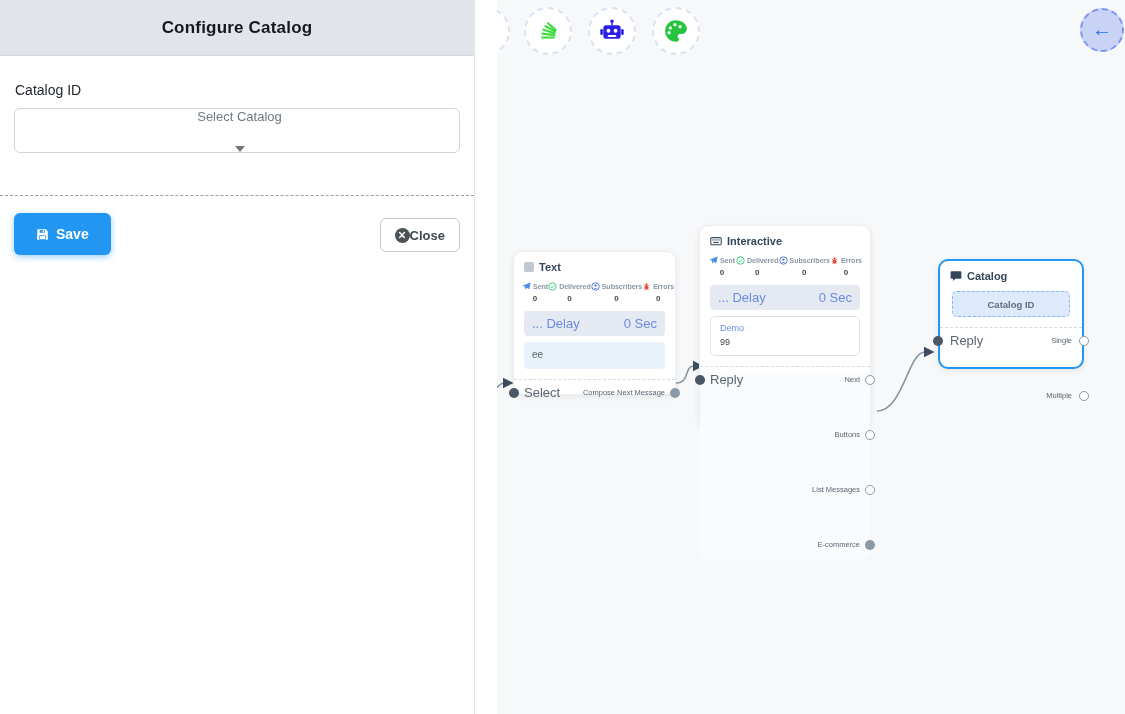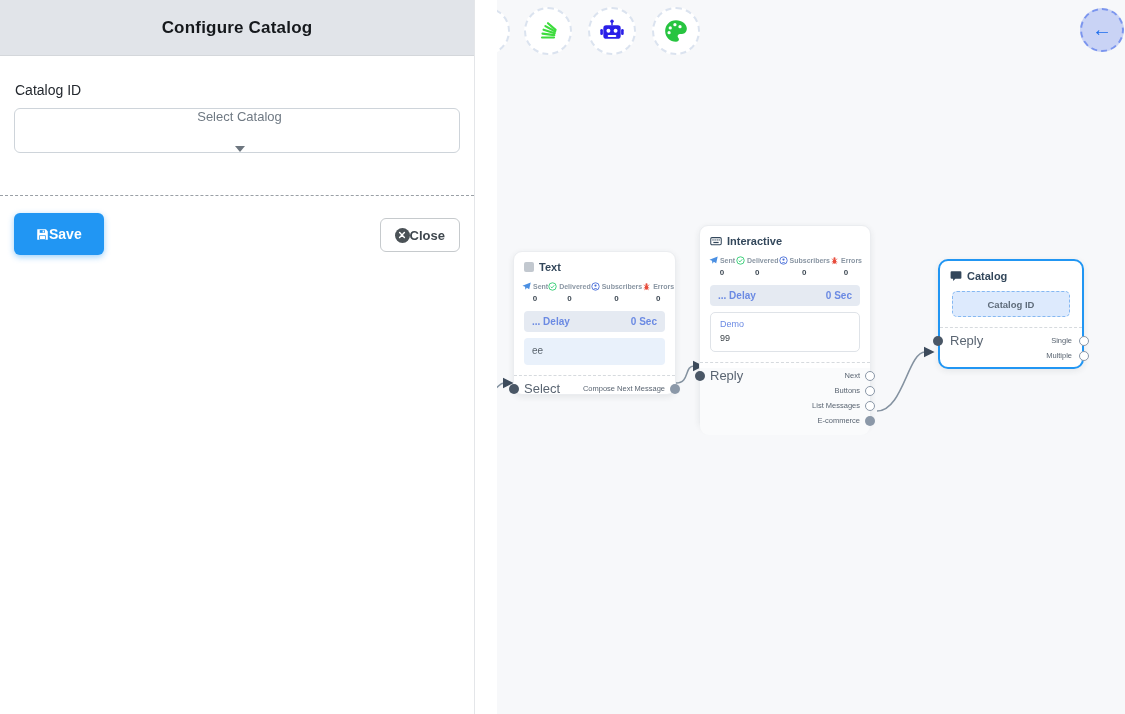--- a/index.html
+++ b/index.html
@@ -11,21 +11,21 @@
   .panel { position:absolute; left:0; top:0; width:475px; height:714px; background:#fff; border-right:1px solid #e4e6e9; }
   .panel-header { height:56px; background:#e1e4e9; border-bottom:1px solid #d4d7db; display:flex; align-items:center; justify-content:center; }
   .panel-title { font-size:17px; font-weight:700; color:#15181c; letter-spacing:.2px; }
   .panel-body { padding:14px; }
   .field-label { font-size:14px; color:#23282e; margin:12px 0 10px 1px; }
   .select-box { height:45px; border:1px solid #ced4da; border-radius:6px; background:#fff; display:flex; align-items:center; padding:0 16px 0 21px; cursor:pointer;flex-direction:column; }
   .select-placeholder { flex:1; font-size:13px; color:#6f7983; }
   .caret-down { width:0; height:0; border-left:5px solid transparent; border-right:5px solid transparent; border-top:6px solid #6d767f; }
   .panel-divider { border:none; border-top:1px dashed #9aa0a6; margin:42px -14px 0 -14px; }
   .btn-row { display:flex; justify-content:space-between; align-items:center; margin-top:17px; }
-  .btn-save { display:flex; align-items:center; background:#2196f3; color:#fff; border:none; border-radius:6px; padding:0 22px; height:42px; font-size:14px; font-weight:700; font-family:inherit; cursor:pointer; box-shadow:0 2px 6px rgba(33,150,243,.45); }
+  .btn-save { display:flex; align-items:center; gap:7px; background:#2196f3; color:#fff; border:none; border-radius:6px; padding:0 22px; height:42px; font-size:14px; font-weight:700; font-family:inherit; cursor:pointer; box-shadow:0 2px 6px rgba(33,150,243,.45); }
   .btn-close { display:flex; align-items:center; gap:0; background:#fff; color:#3f474e; border:1px solid #c6cacd; border-radius:6px; padding:0 14px; height:34px; font-size:13px; font-weight:600; font-family:inherit; cursor:pointer; margin-top:2px; }
   .close-x { width:15px; height:15px; border-radius:50%; background:#4b5257; display:inline-flex; align-items:center; justify-content:center; }
 
   
   .canvas { position:absolute; left:497px; top:0; width:628px; height:714px; background:#f7f8fa; overflow:hidden; }
   .edges { position:absolute; left:0; top:0; width:628px; height:714px; pointer-events:none; }
 
   
   .circle-btn { position:absolute; width:48px; height:48px; border-radius:50%; background:#fff; border:2px dashed #dbe3ef; display:flex; align-items:center; justify-content:center; cursor:pointer; }
   .back-btn { position:absolute; width:44px; height:44px; border-radius:50%; background:#c9d3f5; border:2px dashed #7b95ee; display:flex; align-items:center; justify-content:center; cursor:pointer; }
@@ -35,28 +35,28 @@
   .node { position:absolute; background:#fff; border:1px solid #ebedf0; border-radius:9px; box-shadow:0 2px 6px rgba(40,50,60,.09); cursor:grab; }
   .node-header { display:flex; align-items:center; gap:5px; padding:9px 10px 0 10px; }
   .node-title { font-size:11px; font-weight:700; color:#33475b; }
   .sq-icon { width:10px; height:10px; background:#c2c8cf; border-radius:2px; display:inline-block; }
   .stats { display:grid; grid-template-columns:1fr 1.25fr 1.45fr 1fr; padding:9px 8px 0 8px; }
   .stat { display:flex; flex-direction:column; align-items:center; gap:3px; }
   .stat-top { display:flex; align-items:center; gap:2px; }
   .stat-label { font-size:7px; font-weight:600; color:#8a96a3; }
   .stat-value { font-size:8px; font-weight:600; color:#3f4a55; }
   .delay-row { margin:8px 10px 0 10px; background:#e5eaf2; border-radius:4px; display:flex; justify-content:space-between; align-items:center; padding:5px 8px; }
-  .delay-label,.delay-value { font-size:10px; font-weight:700; color:#6b8ae3; }
+  .delay-label,.delay-value { font-size:13px; font-weight:400; color:#6b8ae3; }
   .msg-box { margin:6px 10px 0 10px; background:#e9f1fb; border-radius:4px; padding:7px 3px 9px 8px; font-size:10px; color:#5a646e; }
   .content-box { margin:6px 10px 0 10px; background:#fff; border:1px solid #dfe3e8; border-radius:5px; padding:6px 9px 8px 9px; }
   .content-title { font-size:9px; color:#6b8ae3; margin-bottom:4px; }
   .content-value { font-size:9px; color:#3b4248; }
   .node-dash { border:none; border-top:1px dashed #d6dade; margin:10px 0 0 0; }
   .node-footer { position:relative; }
-  .frow { position:relative; display:flex; align-items:center; height:15px; padding:0 10px; }
+  .frow { position:relative; display:flex; align-items:center; height:15px; padding:0 10px;margin-top:40px; }
   .frow.first { margin-top:5px; }
   .flabel-l { font-size:13px; color:#5a6572; }
   .flabel-r { font-size:7.5px; color:#5a6572; margin-left:auto; }
   .port { position:absolute; width:10px; height:10px; border-radius:50%; top:50%; transform:translateY(-50%); cursor:crosshair; }
   .port-l { left:-5px; }
   .port-r { right:-5px; }
   .port-dark { background:#4a5766; }
   .port-gray { background:#8b98a8; }
   .port-open { background:#fff; border:1.5px solid #8b98a8; }
 

